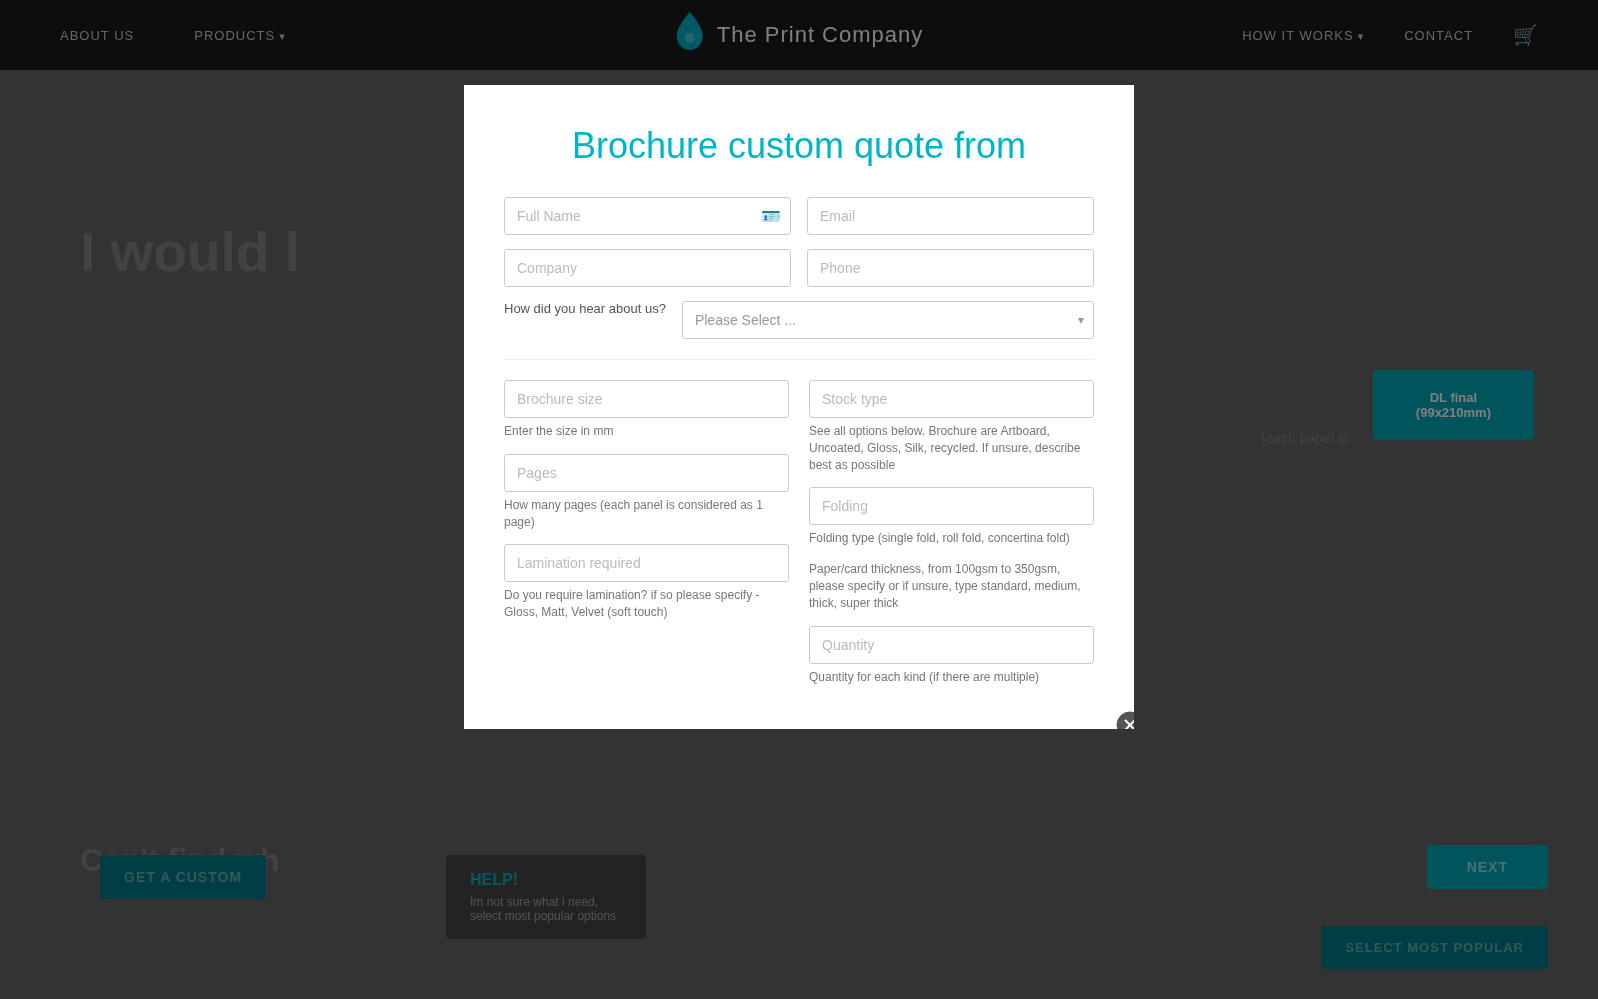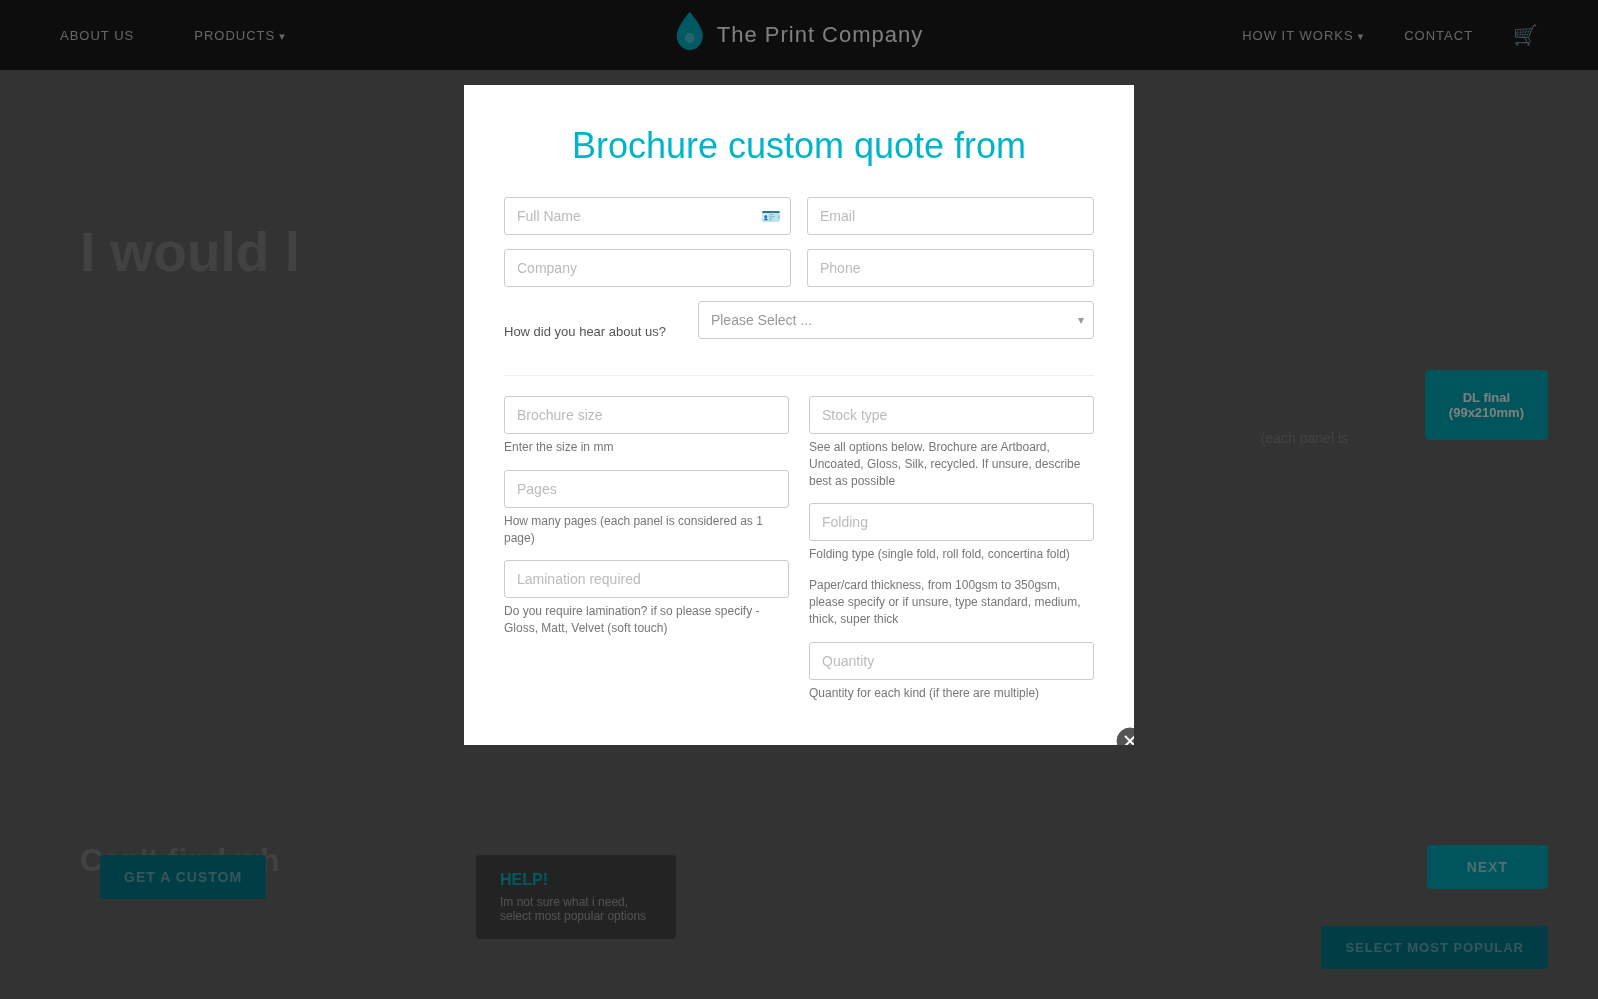--- a/index.html
+++ b/index.html
@@ -170,23 +170,23 @@
       top: 50%;
       transform: translateY(-50%);
       color: #999;
       pointer-events: none;
       font-size: 12px;
     }
 
     
     .hear-row {
       display: flex;
-      align-items: flex-end;
-      margin-bottom: 36px;
-      gap: 32px;
+      align-items: flex-start;
+      margin-bottom: 20px;
+      gap: 16px;
     }
     .hear-label {
       font-size: 13px;
       color: #555;
       white-space: nowrap;
       flex: 0 0 auto;
     }
     .hear-select {
       flex: 1;
     }
@@ -273,25 +273,25 @@
       background: #007a88;
       color: rgba(255,255,255,0.4);
       padding: 14px 24px;
       border-radius: 3px;
       font-size: 13px;
       font-weight: bold;
       letter-spacing: 1px;
     }
     .bg-dl-card {
       position: absolute;
-      right: 50px;
+      right: 64px;
       top: 300px;
       background: #00a8b8;
       color: white;
-      padding: 20px 24px;
+      padding: 20px 43px;
       border-radius: 4px;
       font-size: 13px;
       font-weight: bold;
       text-align: center;
     }
     .bg-each-panel {
       position: absolute;
       right: 250px;
       top: 360px;
       color: rgba(255,255,255,0.2);
@@ -334,21 +334,21 @@
 
   <div class="bg-each-panel">(each panel is</div>
 
   <div style="position:absolute; bottom:120px; left:80px; color:rgba(255,255,255,0.2); font-size:32px; font-weight:bold;">Can't find wh</div>
   <div style="position:absolute; bottom:100px; left:100px;">
     <div class="bg-get-custom">GET A CUSTOM</div>
   </div>
 
   <div class="bg-next-btn">NEXT</div>
 
-  <div style="position:absolute; bottom:60px; left:476px; background:rgba(0,0,0,0.3); padding:16px 24px; border-radius:4px; width:200px;">
+  <div style="position:absolute; bottom:60px; left:446px; background:rgba(0,0,0,0.3); padding:16px 24px; border-radius:4px; width:200px;">
     <div style="color:#00b5c8; font-weight:bold; margin-bottom:6px;">HELP!</div>
     <div style="color:rgba(255,255,255,0.5); font-size:12px;">Im not sure what i need, select most popular options</div>
   </div>
 
   <div class="bg-select-popular">SELECT MOST POPULAR</div>
 </div>
 
 <div class="modal-overlay">
   <div class="modal">
     <h1 class="modal-title">Brochure custom quote from</h1>

